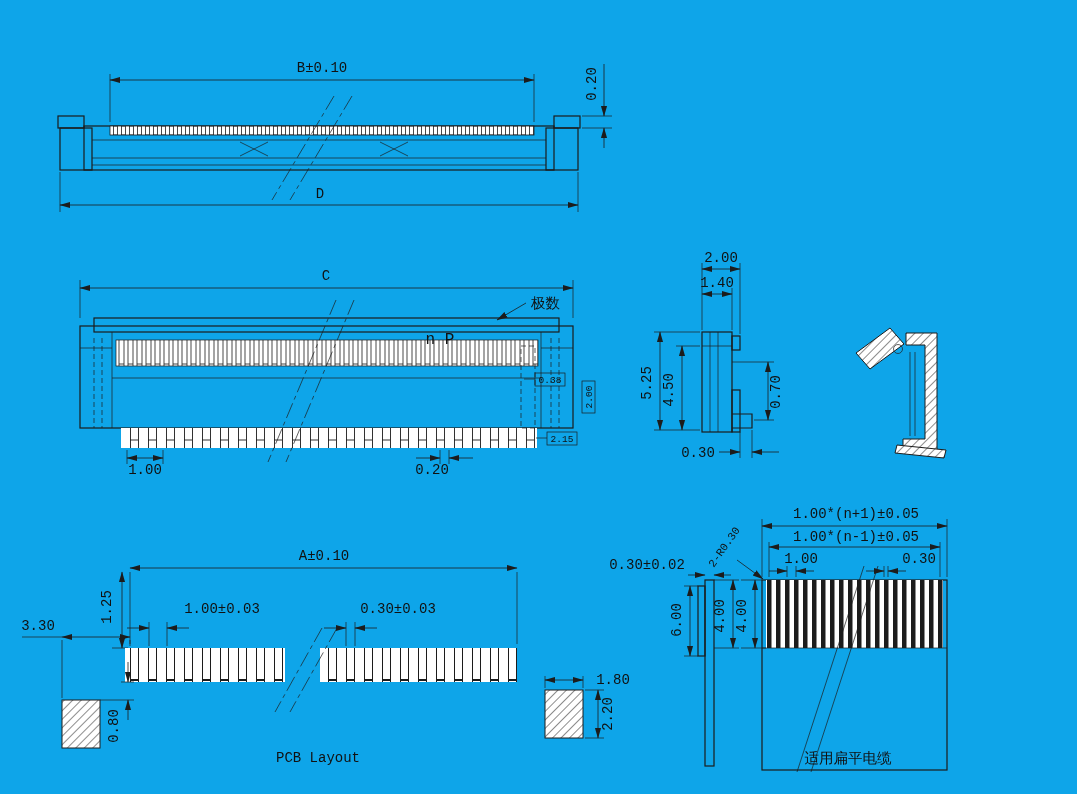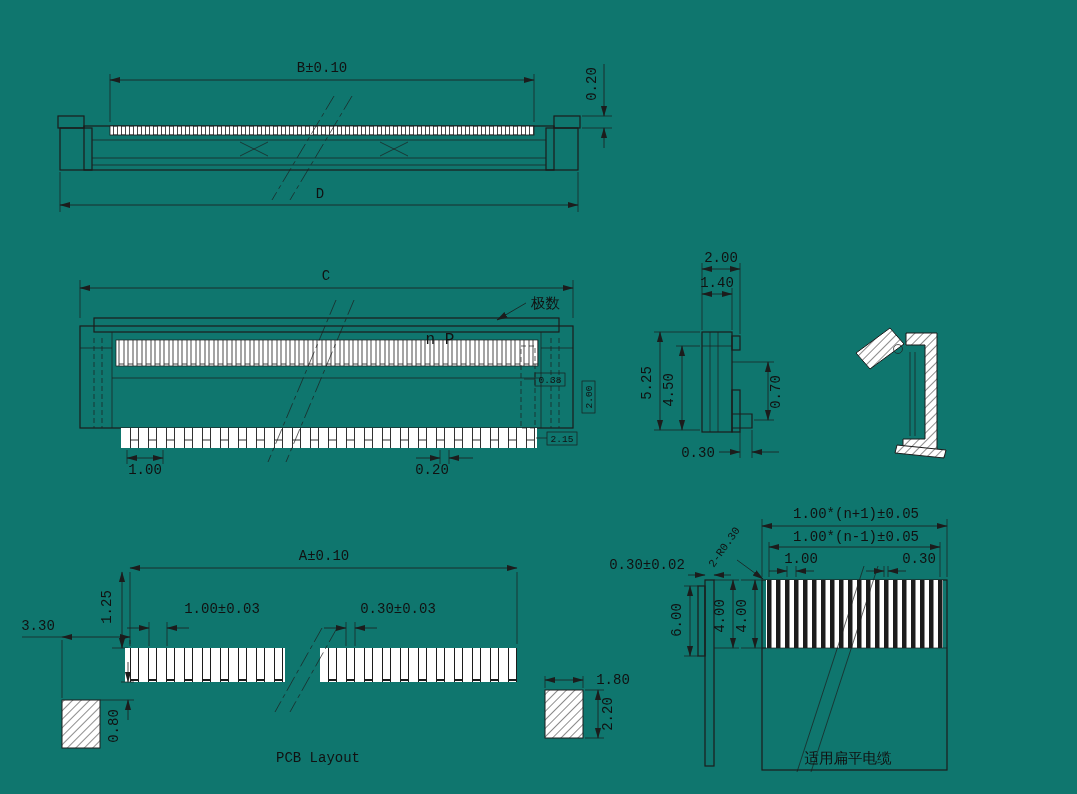--- a/index.html
+++ b/index.html
@@ -1,16 +1,16 @@
 <!DOCTYPE html>
 <html><head>
 <meta charset="utf-8">
 <style>
   html,body{margin:0;padding:0;background:#fff}
-  .sheet{width:1077px;height:794px;background:#0f766e;position:relative;overflow:hidden}
+  .sheet{width:1077px;height:794px;background:#0ea5e9;position:relative;overflow:hidden}
   svg{display:block}
   .ln{fill:none;stroke:#1c1c1c;stroke-width:1.2;stroke-linejoin:miter}
   .th{fill:none;stroke:#1c1c1c;stroke-width:0.7}
   .dim{fill:none;stroke:#1c1c1c;stroke-width:0.8}
   .dash{stroke-dasharray:5 3}
   .cl{stroke-dasharray:16 4 4 4}
   .hatchf{fill:url(#hatch);stroke:#1c1c1c;stroke-width:1}
   text.d{font-family:"Liberation Mono","DejaVu Sans Mono",monospace;font-size:14px;fill:#111}
   text.s{font-size:9.5px}
   text.cjk{font-family:"DejaVu Sans","Liberation Sans",sans-serif;font-size:14.5px;fill:#111}

